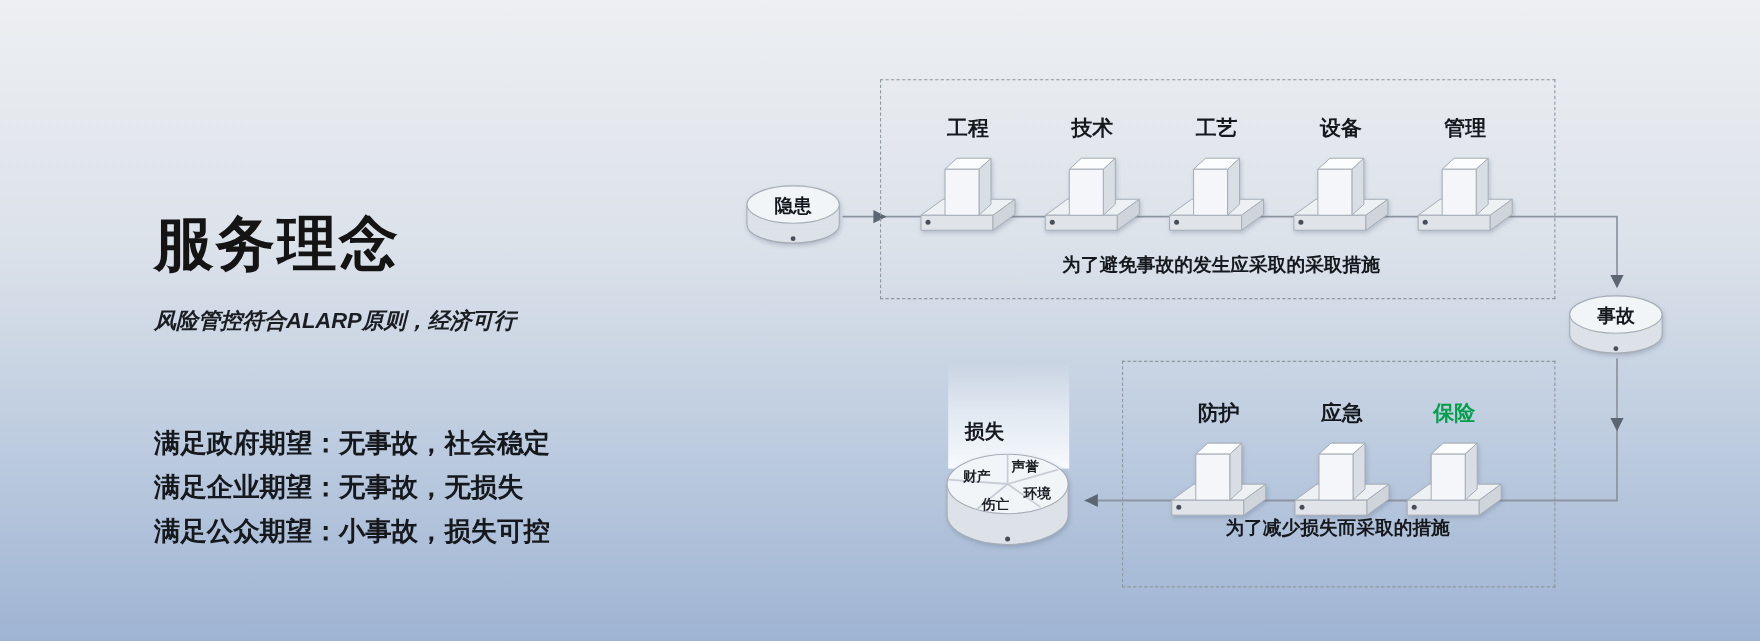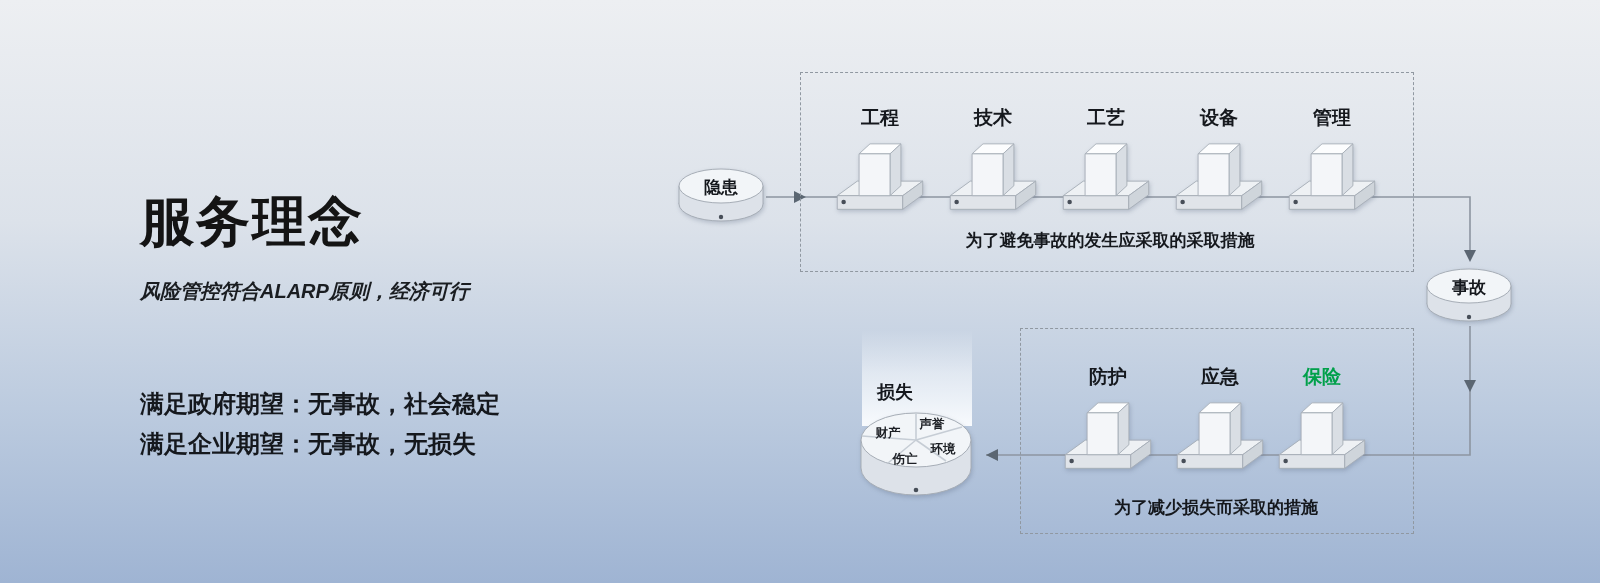--- a/index.html
+++ b/index.html
@@ -15,21 +15,21 @@
   .subtitle{position:absolute;left:0;top:278px;width:640px;
     font-size:20px;font-weight:600;color:#1a1d21;white-space:nowrap;font-style:italic;}
   .expectations{position:absolute;left:0;top:360px;width:640px;margin-top:24px;}
   .exp-line{font-size:24px;font-weight:700;color:#15181d;line-height:40px;white-space:nowrap;}
   
   .dashed-box{position:absolute;border:1.5px dashed #9098a1;z-index:3;}
   .box1{left:800px;top:72px;width:612px;height:198px;}
   .box2{left:1020px;top:328px;width:392px;height:204px;}
   .caption{position:absolute;text-align:center;font-size:17px;font-weight:700;color:#15181d;z-index:5;white-space:nowrap;}
   .caption1{left:820px;top:229px;width:580px;}
-  .caption2{left:1030px;top:496px;width:372px;}
+  .caption2{left:1030px;top:468px;width:372px;}
   
   .arrows{position:absolute;left:0;top:0;z-index:2;}
   .flow-line{stroke:#8d95a1;stroke-width:1.6;fill:none;}
   .arrow-head{fill:#5b6672;stroke:none;}
   
   .barrier{position:absolute;width:100px;z-index:4;}
   .barrier-label{height:26px;line-height:24px;text-align:center;font-size:19px;font-weight:700;color:#15181d;white-space:nowrap;}
   .barrier svg{display:block;width:100px;height:91px;filter:drop-shadow(1px 2px 2px rgba(80,95,120,.28));}
   .green{color:var(--insurance-green,#00a04a);}
   
@@ -80,20 +80,21 @@
 </svg>
 
 <div class="slide">
 
   <div class="left-panel">
     <h1 class="title">服务理念</h1>
     <div class="subtitle">风险管控符合ALARP原则，经济可行</div>
     <div class="expectations">
       <div class="exp-line">满足政府期望：无事故，社会稳定</div>
       <div class="exp-line">满足企业期望：无事故，无损失</div>
+      <div class="exp-line">满足公众期望：小事故，损失可控</div>
     </div>
   </div>
 
   <div class="loss-glow"></div>
 
   <svg class="arrows" width="1600" height="583" viewBox="0 0 1600 583">
     <path class="flow-line" d="M766,197 H1470 V256"></path>
     <path class="flow-line" d="M1470,326 V455 H986"></path>
     <polygon class="arrow-head" points="794,191 806,197 794,203"></polygon>
     <polygon class="arrow-head" points="1464,250 1476,250 1470,262"></polygon>

